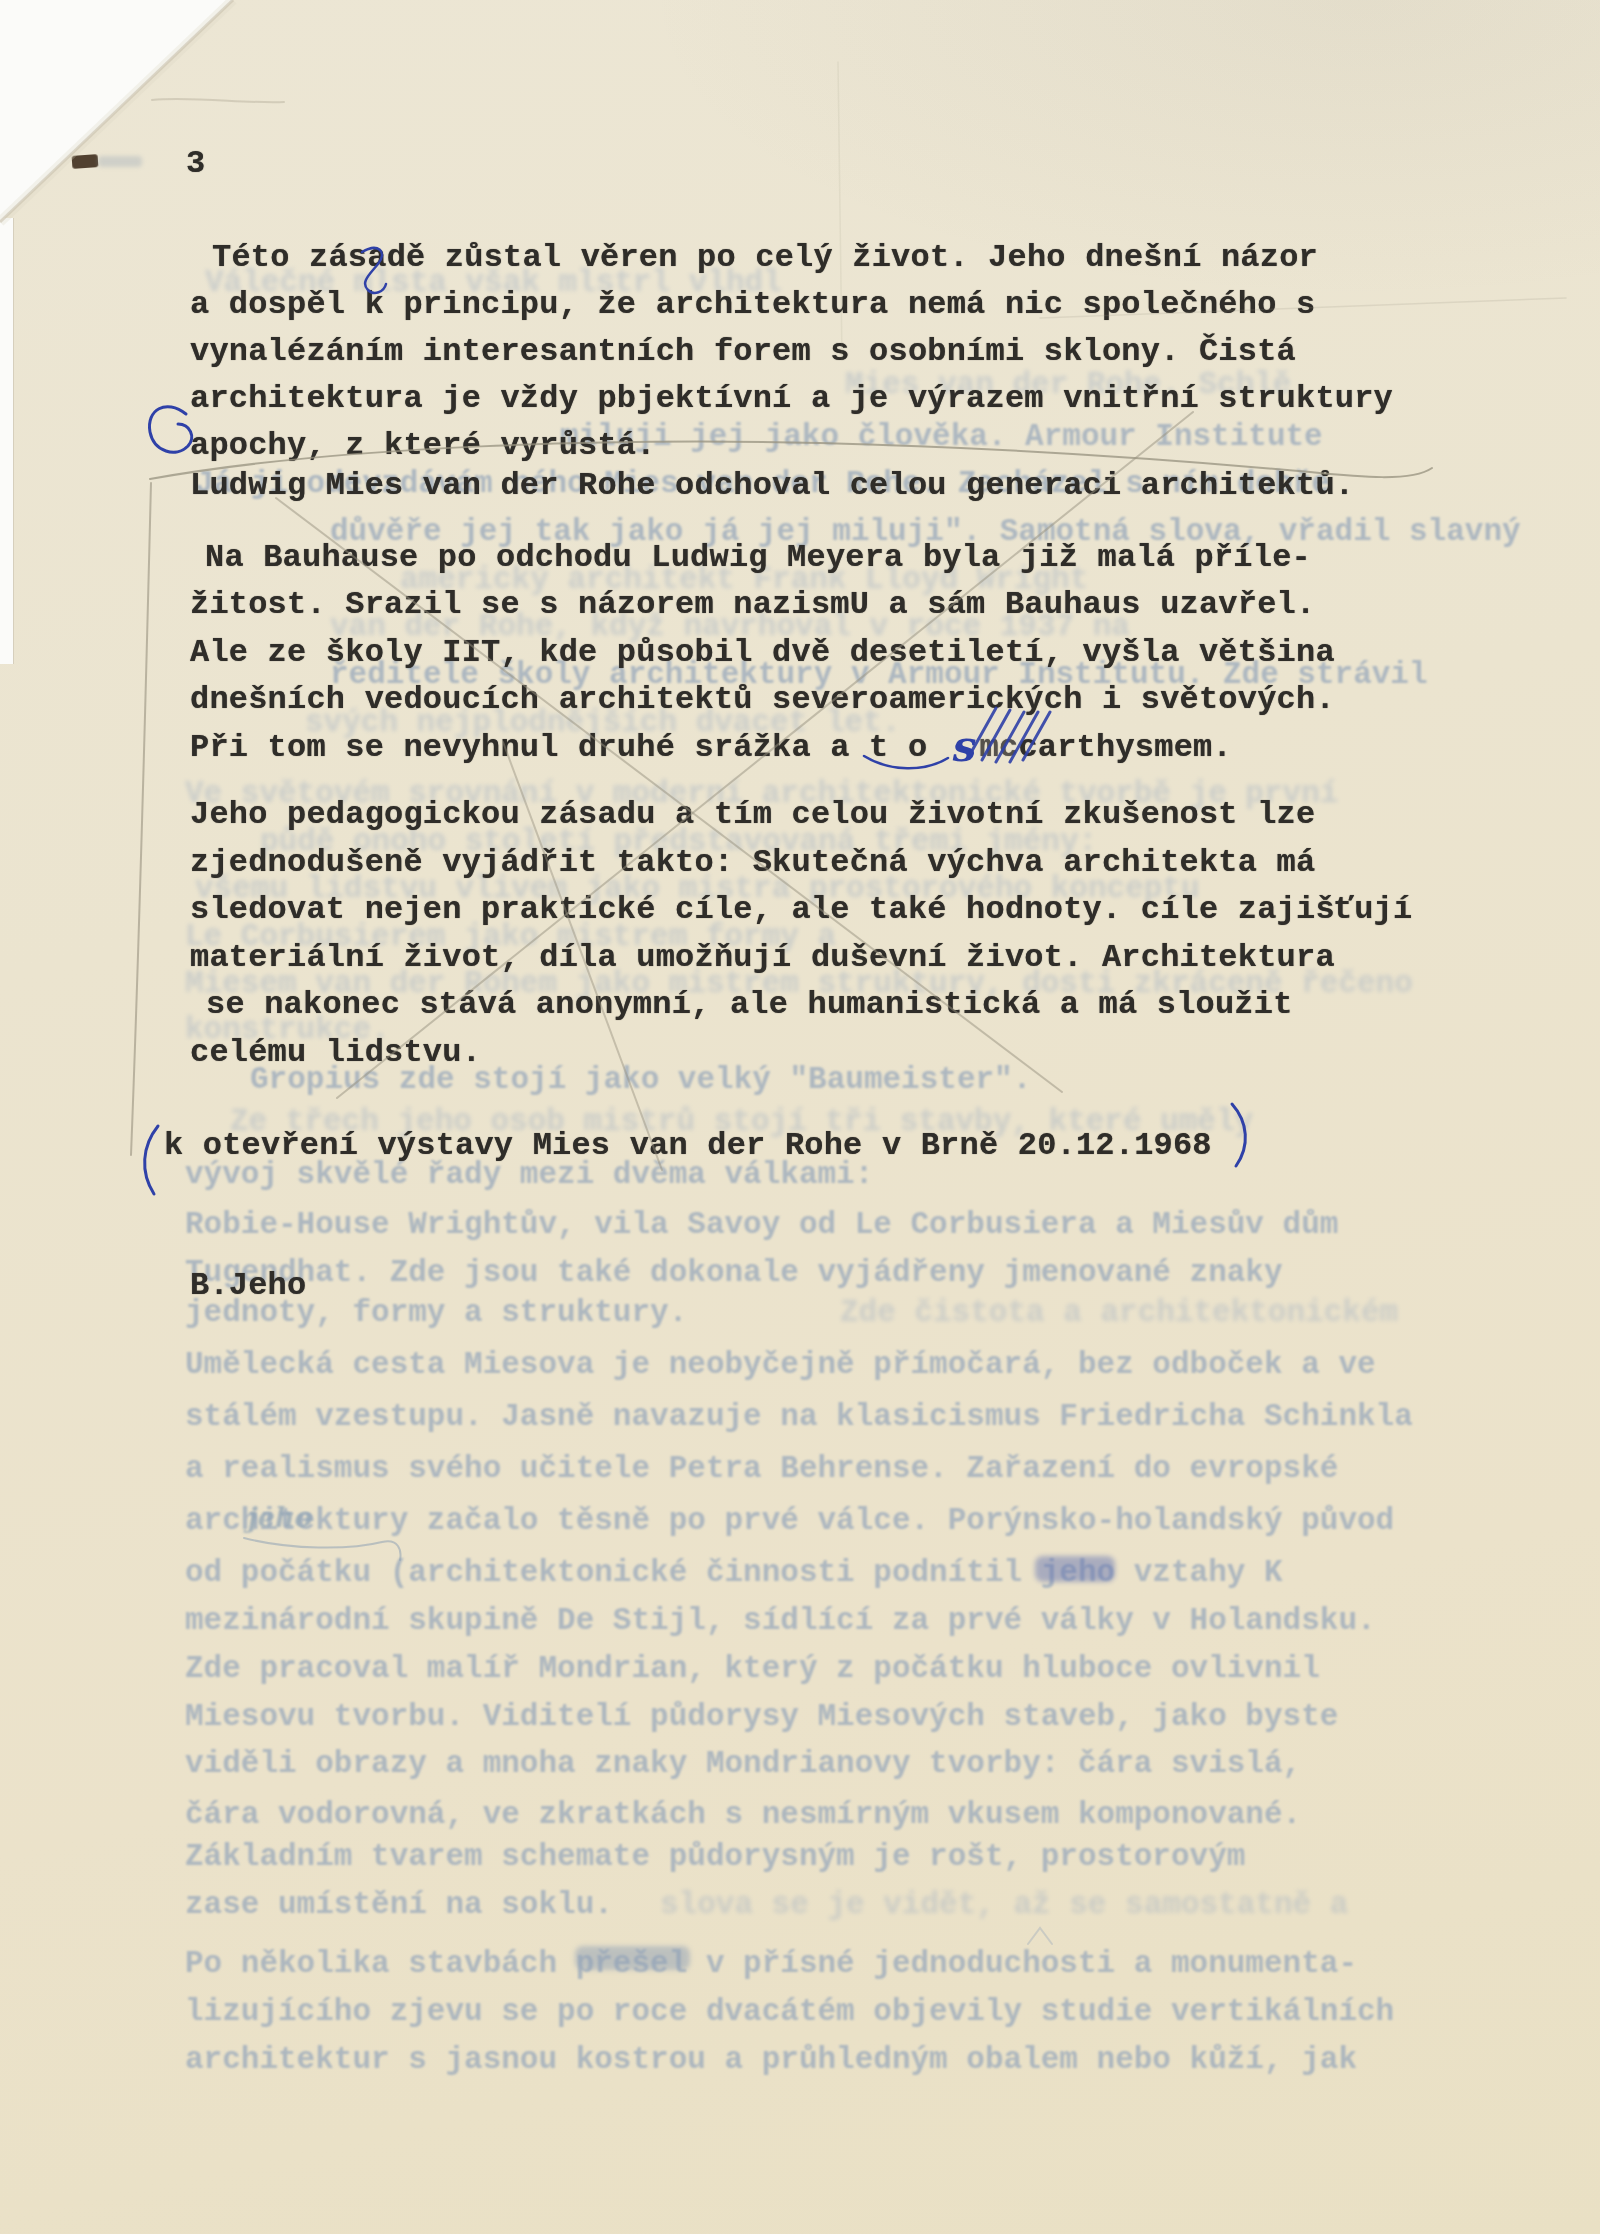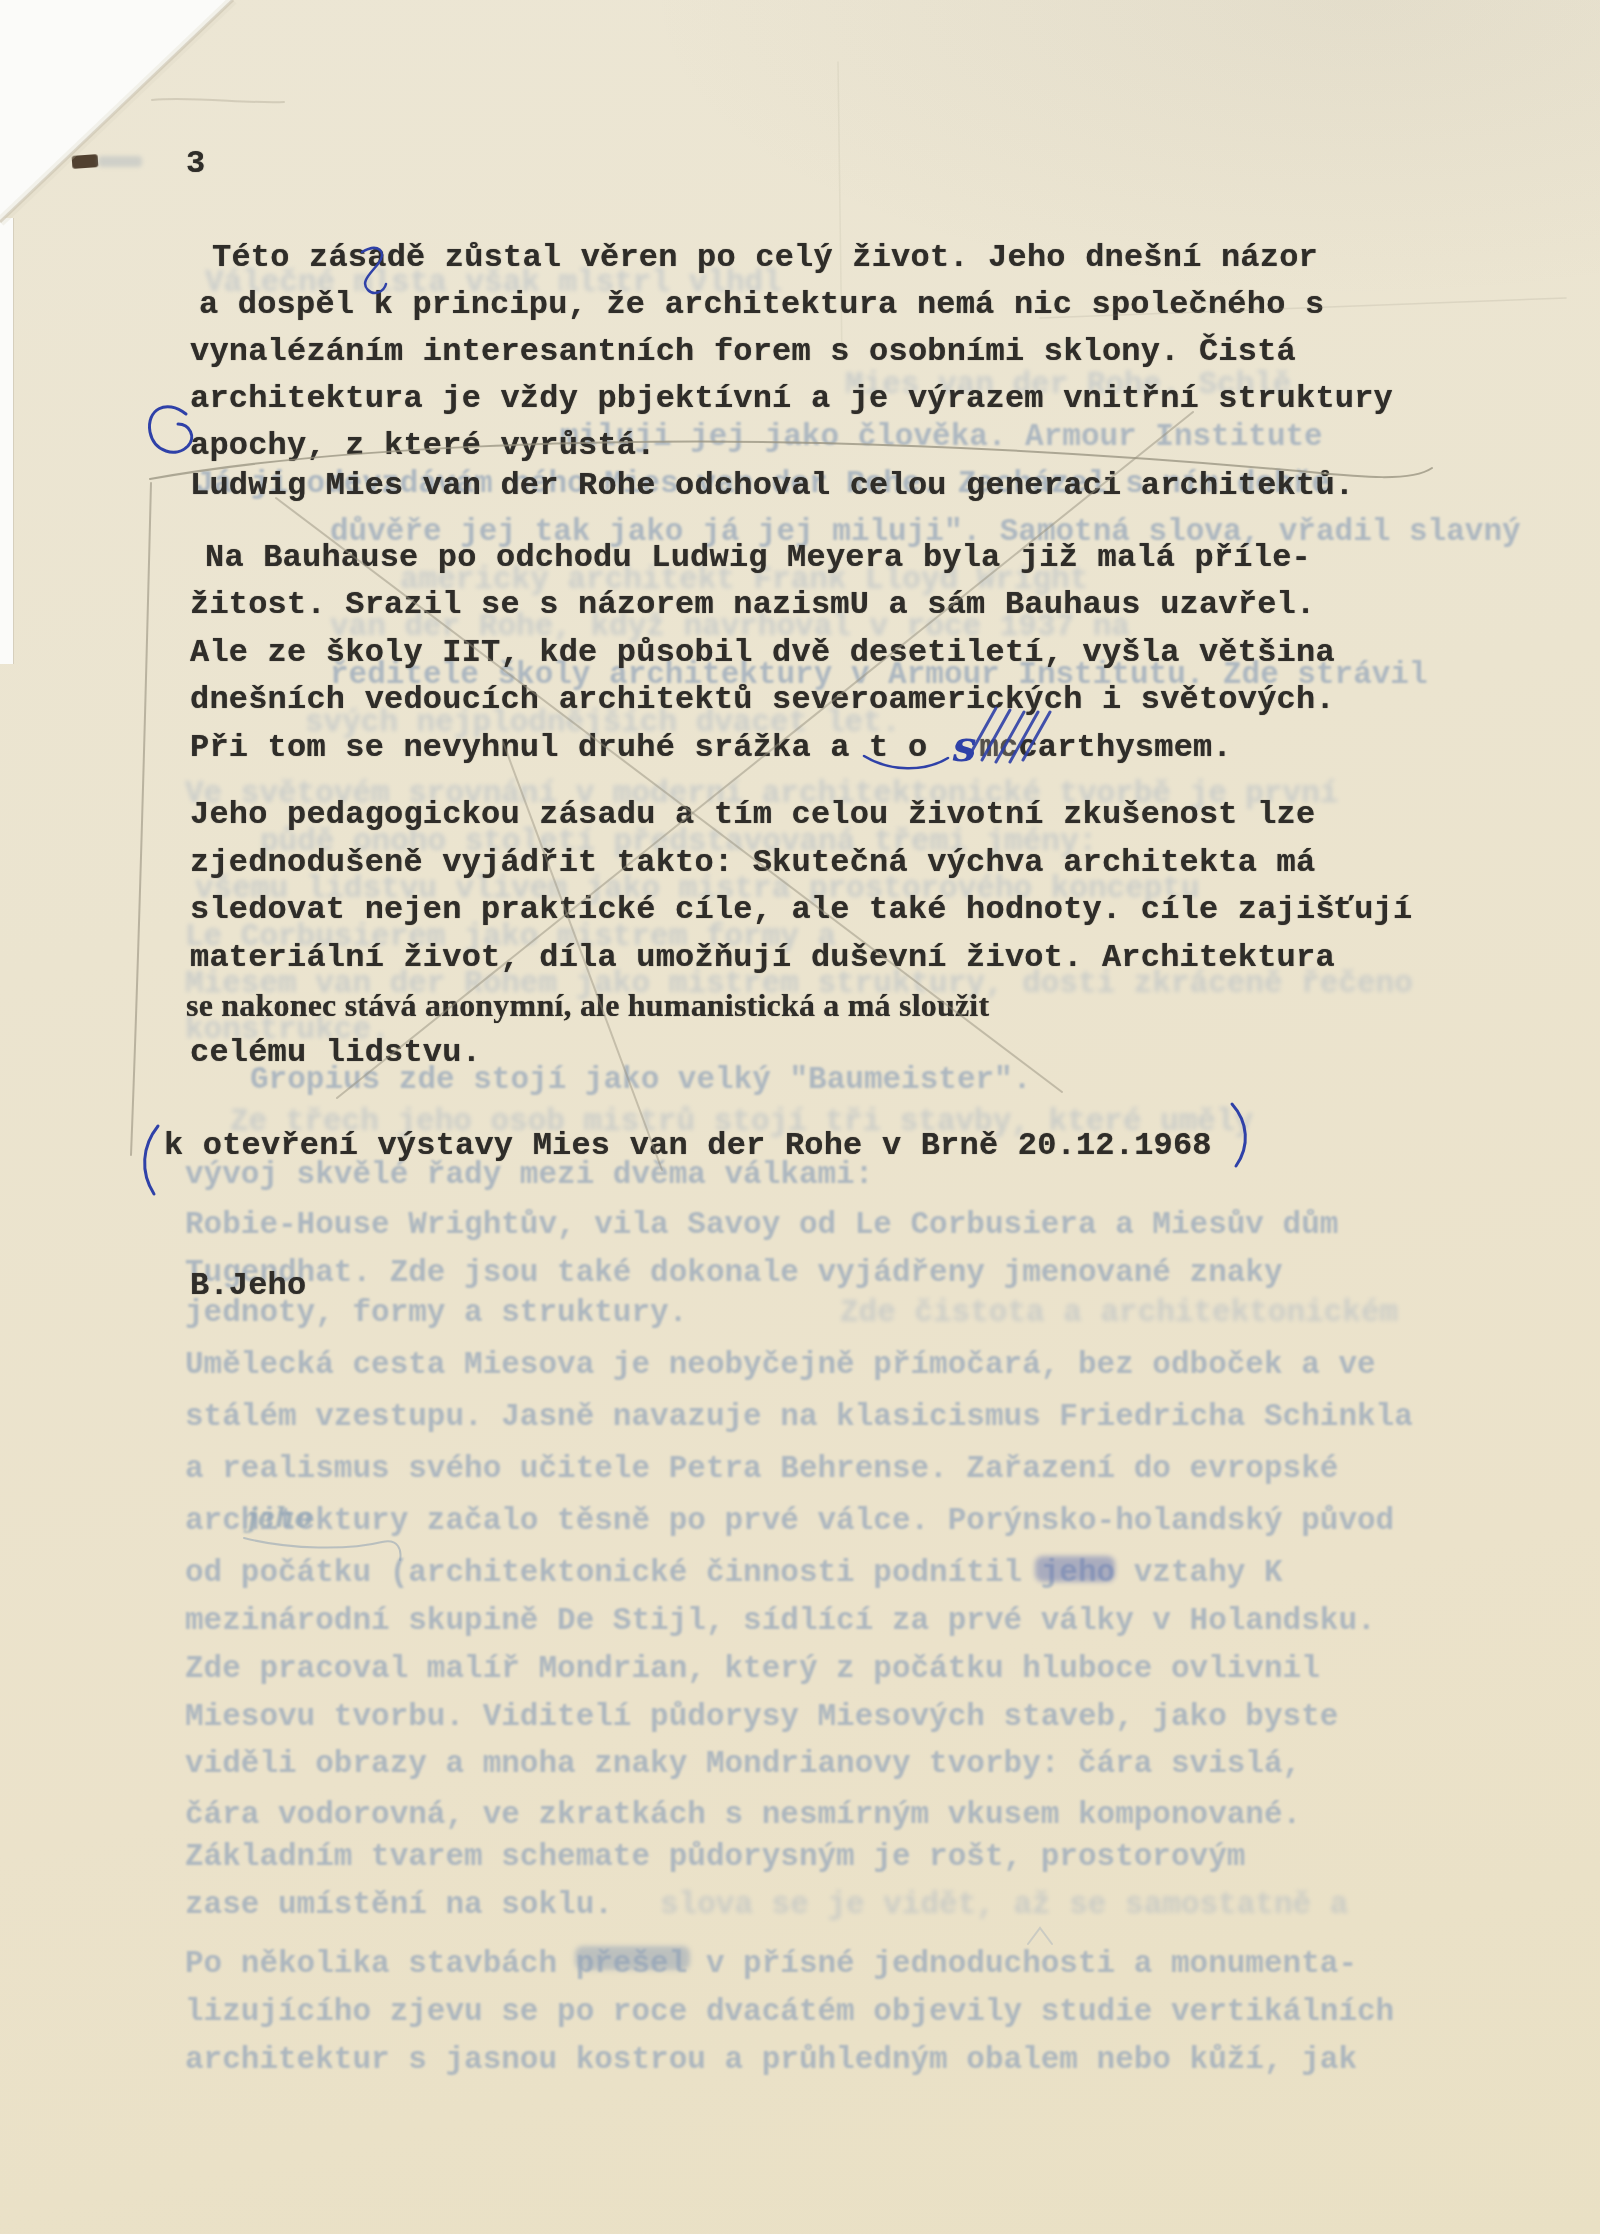--- a/index.html
+++ b/index.html
@@ -77,35 +77,35 @@
       <div class="bt" style="left: 185px; top: 1995px;">lizujícího zjevu se po roce dvacátém objevily studie vertikálních</div>
       <div class="bt" style="left: 185px; top: 2043px;">architektur s jasnou kostrou a průhledným obalem nebo kůží, jak</div>
     </div>
   <div id="hand-jeho">jeho</div>
   <div class="blob" id="blob-jeho"></div>
   <div class="blob" id="blob-presel"></div>
 
   <div class="tl" style="left:186px;top:146px">3</div>
   <div id="typed-layer">
       <div class="tl" style="left: 212px; top: 240px; text-align: right;">Této zásadě zůstal věren po celý život. Jeho dnešní názor</div>
-      <div class="tl" style="left: 190px; top: 287px; margin-left: 9px;">a dospěl k principu, že architektura nemá nic společného s</div>
+      <div class="tl" style="left: 190px; top: 287px;">a dospěl k principu, že architektura nemá nic společného s</div>
       <div class="tl" style="left: 190px; top: 334px; text-align: center;">vynalézáním interesantních forem s osobními sklony. Čistá</div>
       <div class="tl" style="left: 190px; top: 381px; text-align: right;">architektura je vždy pbjektívní a je výrazem vnitřní struktury</div>
       <div class="tl" style="left: 190px; top: 428px;">apochy, z které vyrůstá.</div>
       <div class="tl" style="left: 190px; top: 468px;">Ludwig Mies van der Rohe odchoval celou generaci architektů.</div>
       <div class="tl" style="left: 205px; top: 540px;">Na Bauhause po odchodu Ludwig Meyera byla již malá příle-</div>
       <div class="tl" style="left: 190px; top: 587px;">žitost. Srazil se s názorem nazismU a sám Bauhaus uzavřel.</div>
       <div class="tl" style="left: 190px; top: 635px;">Ale ze školy IIT, kde působil dvě desetiletí, vyšla většina</div>
       <div class="tl" style="left: 190px; top: 682px;">dnešních vedoucích architektů severoamerických i světových.</div>
       <div class="tl" style="left: 190px; top: 730px;"><span>Při tom se nevyhnul druhé srážka a t o </span><span class="hs">s</span><span class="struck">mc</span><span>carthysmem.</span></div>
       <div class="tl" style="left: 190px; top: 797px;">Jeho pedagogickou zásadu a tím celou životní zkušenost lze</div>
       <div class="tl" style="left: 190px; top: 845px;">zjednodušeně vyjádřit takto: Skutečná výchva architekta má</div>
       <div class="tl" style="left: 190px; top: 892px;">sledovat nejen praktické cíle, ale také hodnoty. cíle zajišťují</div>
       <div class="tl" style="left: 190px; top: 940px;">materiální život, díla umožňují duševní život. Architektura</div>
-      <div class="tl" style="left: 186px; top: 987px; font-family: Liberation Serif, serif;">se nakonec stává anonymní, ale humanistická a má sloužit</div>
+      <div class="tl" style="left: 206px; top: 987px;">se nakonec stává anonymní, ale humanistická a má sloužit</div>
       <div class="tl" style="left: 190px; top: 1035px;">celému lidstvu.</div>
       <div class="tl" style="left: 164px; top: 1128px;">k otevření výstavy Mies van der Rohe v Brně 20.12.1968</div>
     </div>
   <div class="tl" style="left:190px;top:1268px">B.Jeho</div>
 
   <div class="blob" id="dirt"></div>
   <div class="blob" id="dirt-smudge"></div>
 
   <svg class="overlay" width="1600" height="2234" viewBox="0 0 1600 2234">
 

